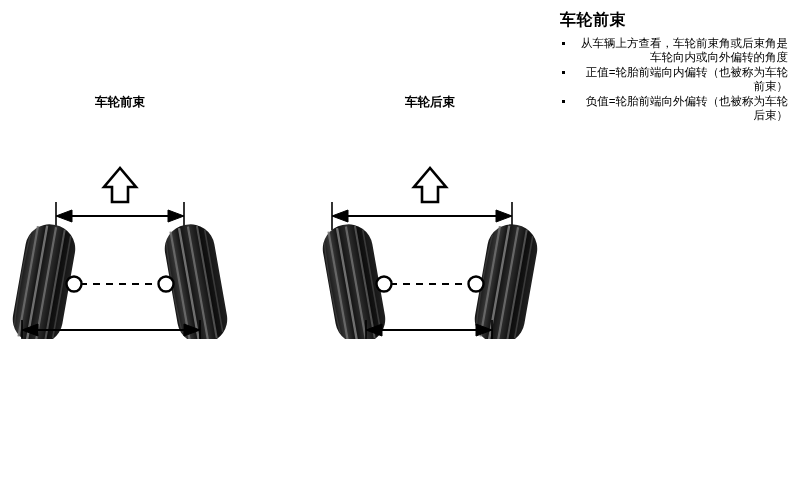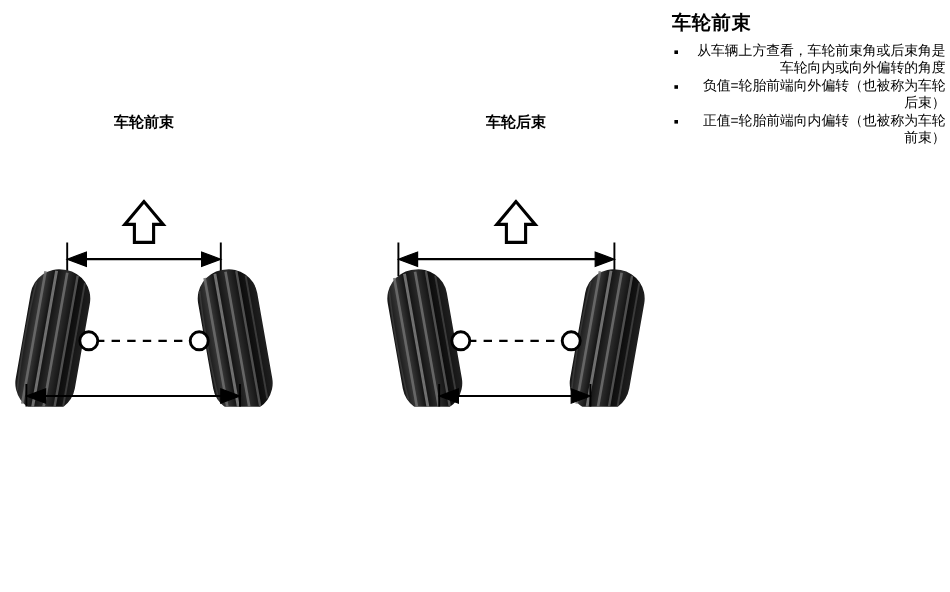--- a/index.html
+++ b/index.html
@@ -216,18 +216,18 @@
         <polygon points="56,206 72,200 72,212"></polygon>
         <polygon points="182,206 166,200 166,212"></polygon>
       </g>
     </svg>
   </div>
 
   <div class="text-panel">
     <div class="panel-title">车轮前束</div>
     <ul class="bullets">
       <li>从车辆上方查看，车轮前束角或后束角是车轮向内或向外偏转的角度</li>
+      <li>正值=轮胎前端向内偏转（也被称为车轮前束）</li>
       <li>负值=轮胎前端向外偏转（也被称为车轮后束）</li>
-      <li>正值=轮胎前端向内偏转（也被称为车轮前束）</li>
     </ul>
   </div>
 
 </div>
 
 </body></html>

